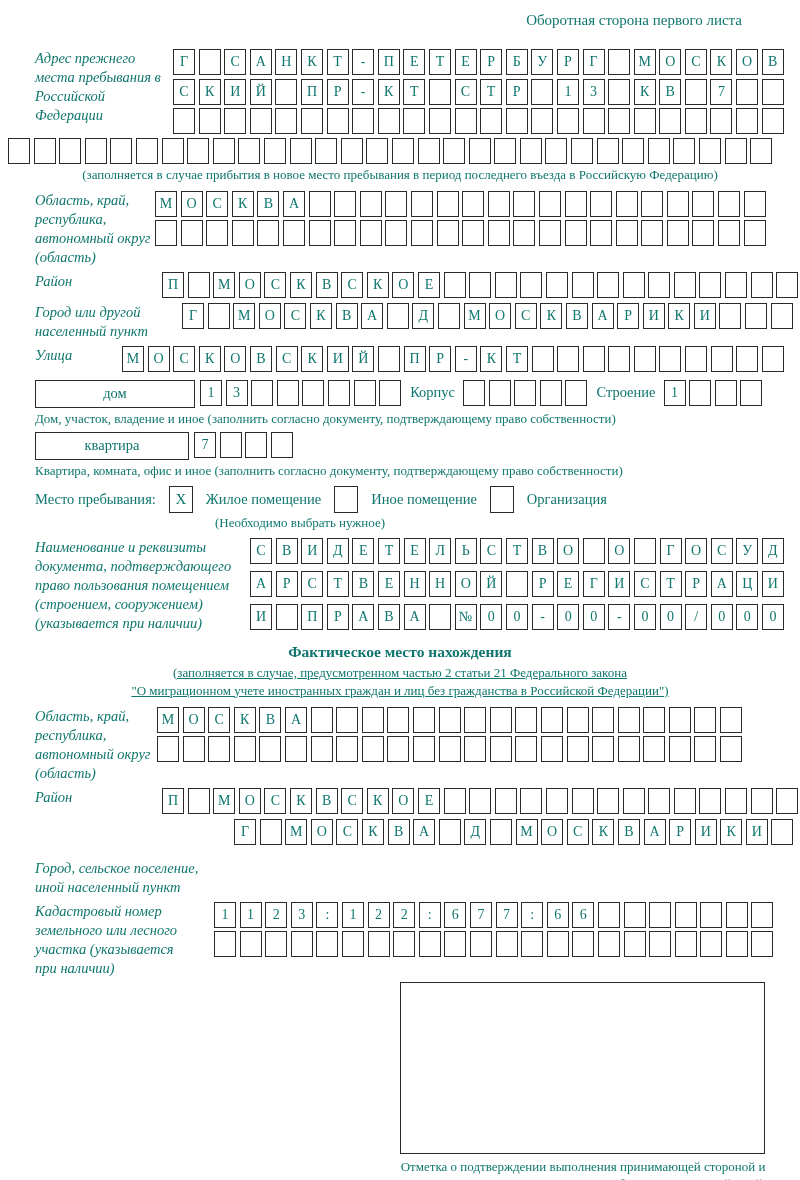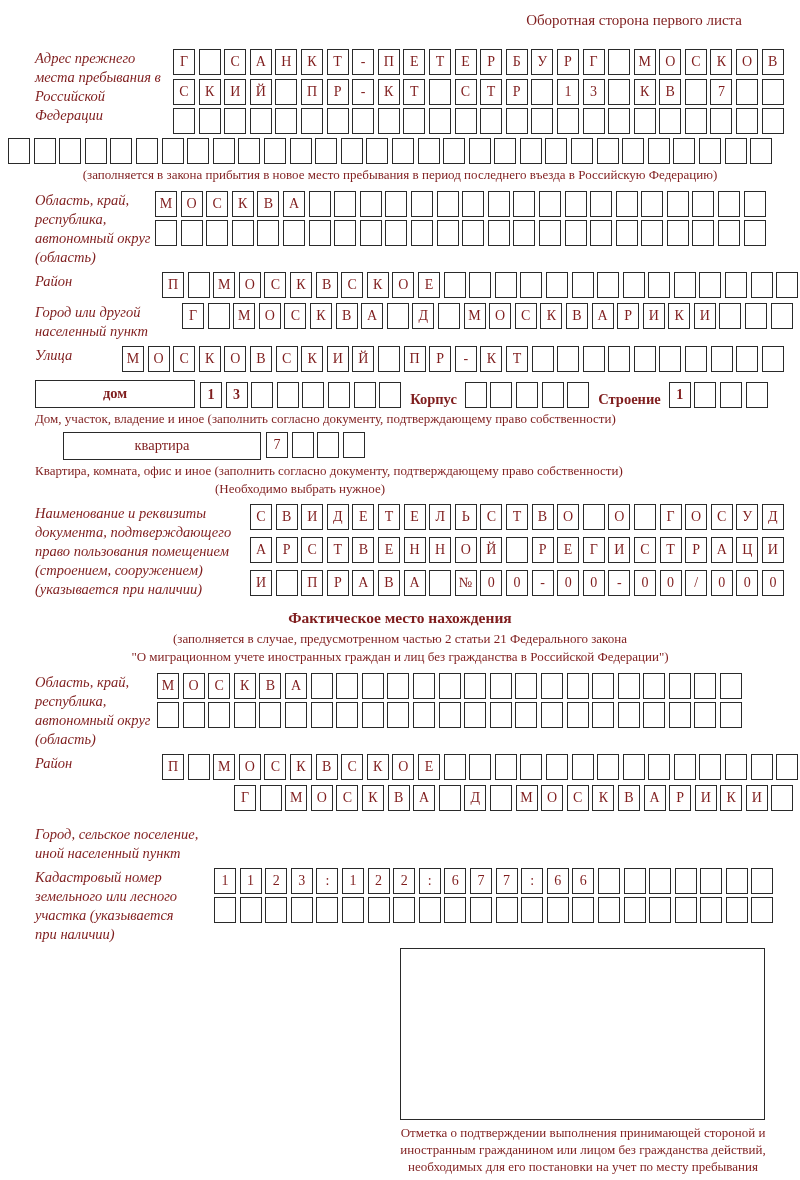--- a/index.html
+++ b/index.html
@@ -1,18 +1,18 @@
 <!DOCTYPE html>
 <html><head>
 <meta charset="utf-8">
 <style>
   html,body{margin:0;padding:0;background:#fff;}
   .page{
     position:relative;width:800px;height:1180px;background:#fff;overflow:hidden;
-    font-family:"Liberation Serif","DejaVu Serif",serif;color:#7f1d1d;
+    font-family:"Liberation Serif","DejaVu Serif",serif;color:#0f766e;
     padding-top:12px;box-sizing:border-box;
   }
   .hdr{text-align:right;padding-right:58px;font-size:15px;}
   .frow{display:flex;align-items:flex-start;margin-left:35px;}
   .lbl{font-size:14.5px;line-height:19px;flex:0 0 auto;font-style:italic;}
   .wA{width:138px;}
   .wReg{width:120px;}
   .wRay{width:110px;}
   .wCity1{width:130px;}
   .wUl{width:70px;}
@@ -25,37 +25,37 @@
   .cell{
     flex:0 0 22px;width:22px;height:26px;box-sizing:border-box;
     border:1.6px solid #2a2a2a;display:flex;align-items:center;justify-content:center;
     font-size:14px;background:#fff;
   }
   .extraA{margin:3.5px 0 0 8px;}
   .note{font-size:13px;margin-left:35px;margin-top:3px;}
   .center{text-align:center;margin-left:0;}
   .title{text-align:center;font-weight:bold;font-size:15.5px;margin-top:6px;}
   .mt8{margin-top:8px;} .mt5{margin-top:5px;gap:17px;} .mt7{margin-top:7px;}
-  .houserow{column-gap:5px;align-items:flex-end;margin-top:8px;font-weight:bold;}
+  .houserow{column-gap:5px;align-items:flex-start;margin-top:8px;}
   .wbox{
     box-sizing:border-box;border:1.6px solid #2a2a2a;height:28px;
     display:flex;align-items:center;justify-content:center;font-size:14.5px;
   }
   .dombox{width:160px;}
-  .kvbox{width:198px;margin-left:28px;}
+  .kvbox{width:154px;}
   .inl-lbl{font-size:14.5px;padding-top:4px;padding-left:4px;padding-right:3px;}
   .stayrow{align-items:center;column-gap:13px;margin-top:7px;}
   .stay-label{font-size:14.5px;}
   .opt{font-size:14.5px;}
   .chk{
     box-sizing:border-box;flex:0 0 24px;width:24px;height:27px;border:1.6px solid #2a2a2a;
     display:flex;align-items:center;justify-content:center;font-size:15px;
   }
   .choose-note{margin-left:215px;margin-top:2px;}
-  .centernote{line-height:18px;}
+  .centernote{line-height:18px;text-decoration:underline;}
   .docrows{row-gap:7px;}
   .bigbox{margin-left:400px;margin-top:4px;width:365px;height:172px;border:1.6px solid #2a2a2a;box-sizing:border-box;}
   .caption{width:380px;margin-left:393px;margin-top:4px;text-align:center;font-size:13px;line-height:17px;}
 </style>
 </head>
 <body>
 
 <div class="page">
 
   <div class="hdr">Оборотная сторона первого листа</div>
@@ -168,21 +168,21 @@
       <div class="cell"></div>
       <div class="cell"></div>
       <div class="cell"></div>
       <div class="cell"></div>
       <div class="cell"></div>
       <div class="cell"></div>
       <div class="cell"></div>
       <div class="cell"></div>
       <div class="cell"></div>
     </div>
-  <div class="note center">(заполняется в закона прибытия в новое место пребывания в период последнего въезда в Российскую Федерацию)</div>
+  <div class="note center">(заполняется в случае прибытия в новое место пребывания в период последнего въезда в Российскую Федерацию)</div>
 
 
   <div class="frow mt8">
     <div class="lbl wReg">Область, край, республика, автономный округ (область)</div>
     <div class="rows">
       <div class="cells">
           <div class="cell">М</div>
           <div class="cell">О</div>
           <div class="cell">С</div>
           <div class="cell">К</div>
@@ -363,20 +363,29 @@
     <div class="wbox kvbox">квартира</div>
     <div class="cells">
         <div class="cell">7</div>
         <div class="cell"></div>
         <div class="cell"></div>
         <div class="cell"></div>
       </div>
   </div>
   <div class="note">Квартира, комната, офис и иное (заполнить согласно документу, подтверждающему право собственности)</div>
 
+  <div class="frow stayrow">
+    <span class="stay-label">Место пребывания:</span>
+    <span class="chk">X</span>
+    <span class="opt">Жилое помещение</span>
+    <span class="chk"></span>
+    <span class="opt">Иное помещение</span>
+    <span class="chk"></span>
+    <span class="opt">Организация</span>
+  </div>
   <div class="note choose-note">(Необходимо выбрать нужное)</div>
 
   <div class="frow mt7">
     <div class="lbl wDoc">Наименование и реквизиты документа, подтверждающего право пользования помещением (строением, сооружением) (указывается при наличии)</div>
     <div class="rows docrows">
       <div class="cells">
           <div class="cell">С</div>
           <div class="cell">В</div>
           <div class="cell">И</div>
           <div class="cell">Д</div>

